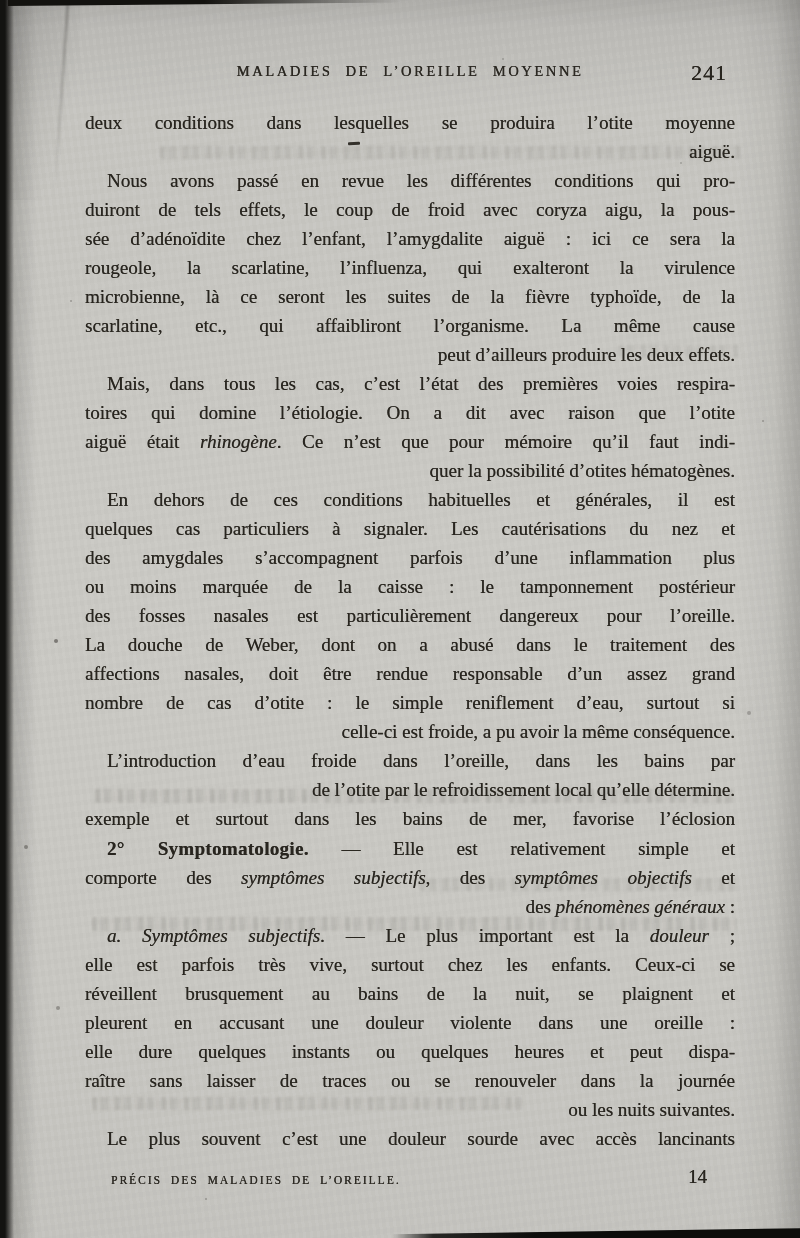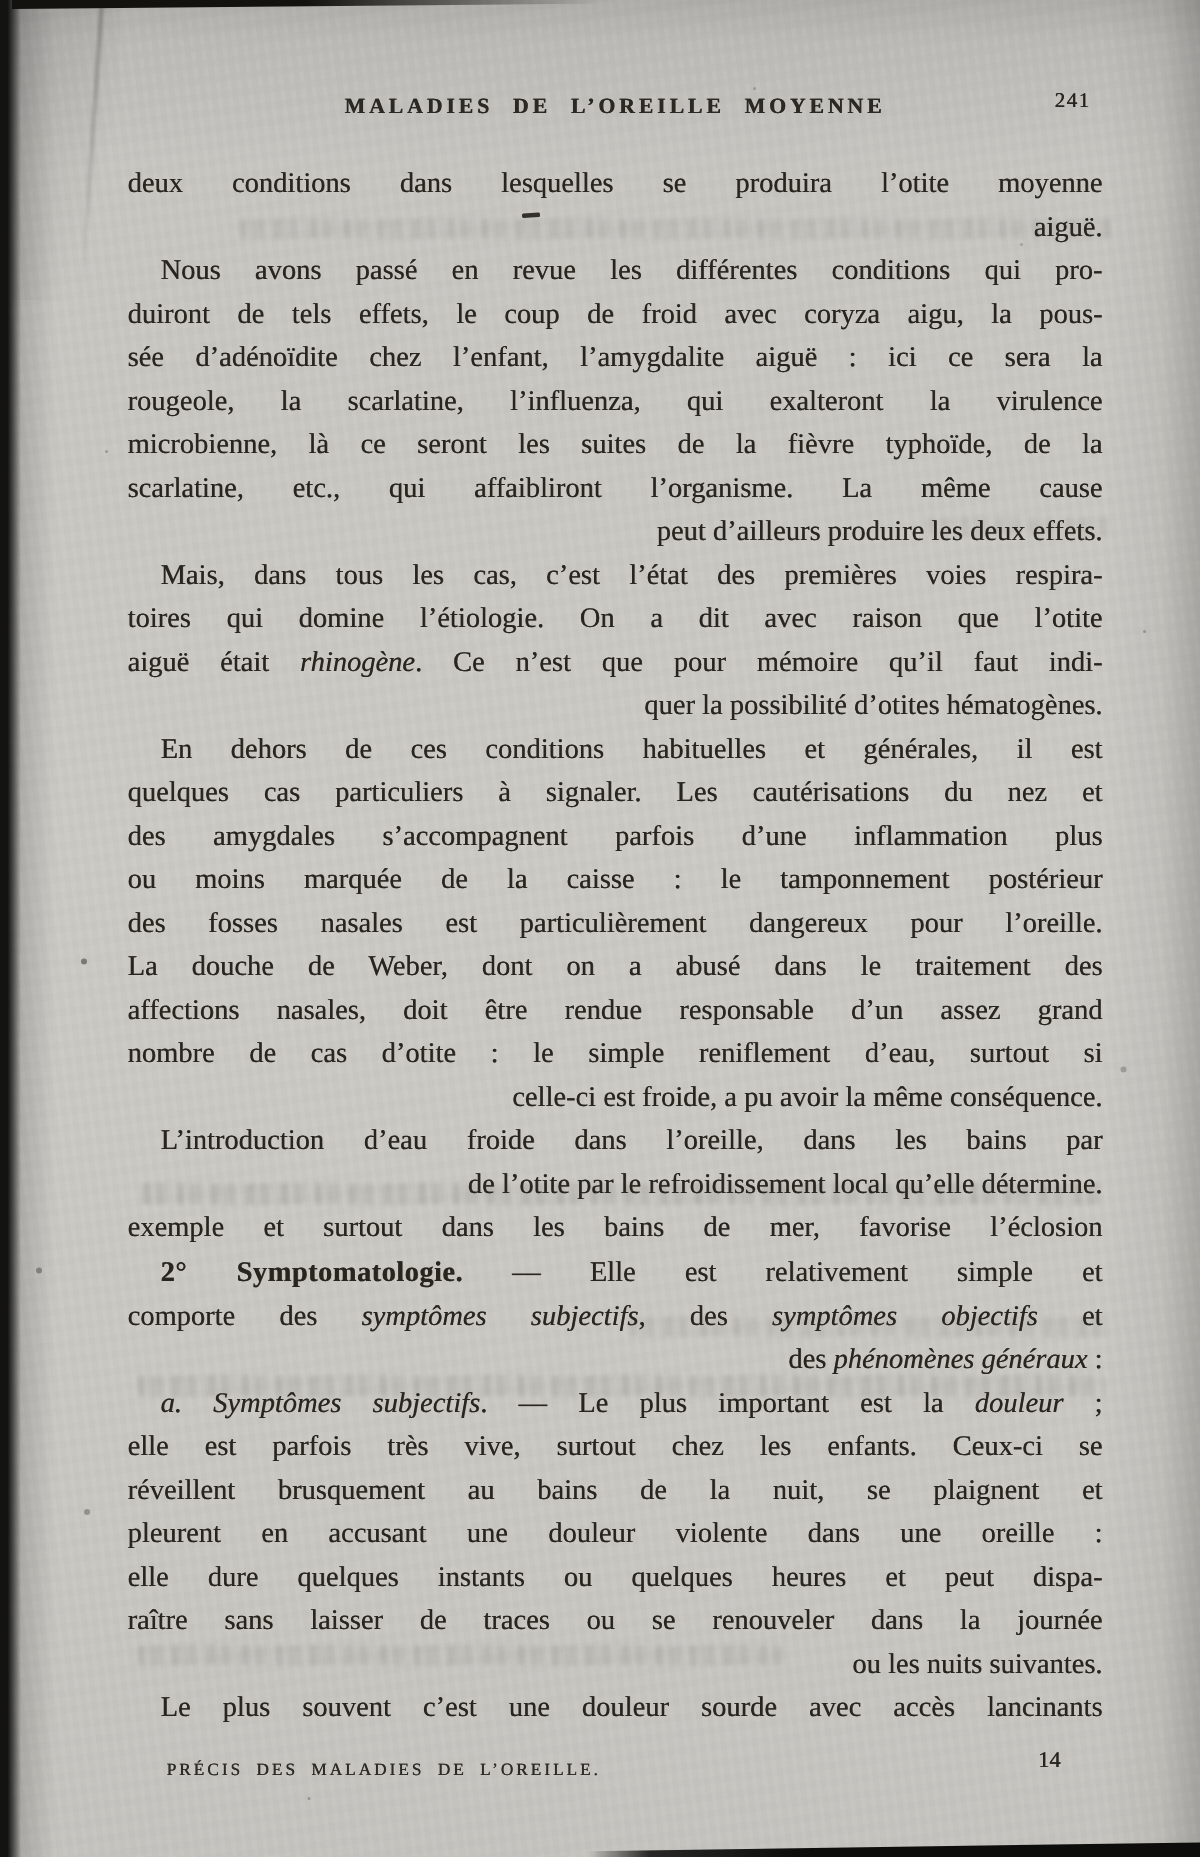--- a/index.html
+++ b/index.html
@@ -64,40 +64,40 @@
       205px 1198px 0 0 rgba(45,42,38,.3),
       502px 58px 0 0 rgba(45,42,38,.25),
       762px 420px 0 0 rgba(45,42,38,.3);
   }
   .artifact-dash { position:absolute; left:348px; top:142px; width:12px; height:3px;
     background:#34312b; border-radius:1px; transform:rotate(-3deg); }
 
   
   .running-head { position:absolute; left:85px; right:65px; top:62px; text-align:center; }
   .head-title { font-size:14.5px; letter-spacing:2.6px; word-spacing:7px; color:#2c2923;
-    text-shadow:.3px 0 0 currentColor;font-weight:bold; }
-  .head-page { position:absolute; right:8px; top:-2px; font-size:14px; letter-spacing:1px;
+    text-shadow:.3px 0 0 currentColor; }
+  .head-page { position:absolute; right:8px; top:-2px; font-size:22px; letter-spacing:1px;
     text-shadow:.3px 0 0 currentColor; }
 
   
   .text-block { position:absolute; left:85px; right:65px; top:108px; }
   .line { font-size:19px; line-height:29px; height:29px; white-space:nowrap;
     text-shadow:.25px 0 0 rgba(40,37,31,.75); }
   .line.just { text-align:justify; text-align-last:justify; white-space:normal; }
   .line.last { text-align:right; }
   .line.indent { text-indent:22px; }
   .line.space-before { margin-top:1px; }
   .it { font-style:italic; }
   .bold { font-weight:bold; letter-spacing:.3px; }
 
   
   .page-foot { position:absolute; left:85px; right:65px; top:1170px; }
   .foot-title { margin-left:26px; font-size:11.5px; letter-spacing:2px; word-spacing:4px;
     color:#2e2b25; text-shadow:.25px 0 0 currentColor; }
-  .foot-num { position:absolute; right:28px; top:-4px; font-size:15px;
+  .foot-num { position:absolute; right:28px; top:-4px; font-size:19px;
     text-shadow:.3px 0 0 currentColor; }
 </style>
 </head>
 <body>
 
 <div class="page">
   <div class="texture"></div>
   <div class="corner-shade"></div>
   <div class="crease"></div>
   <div class="gutter-shade"></div>

